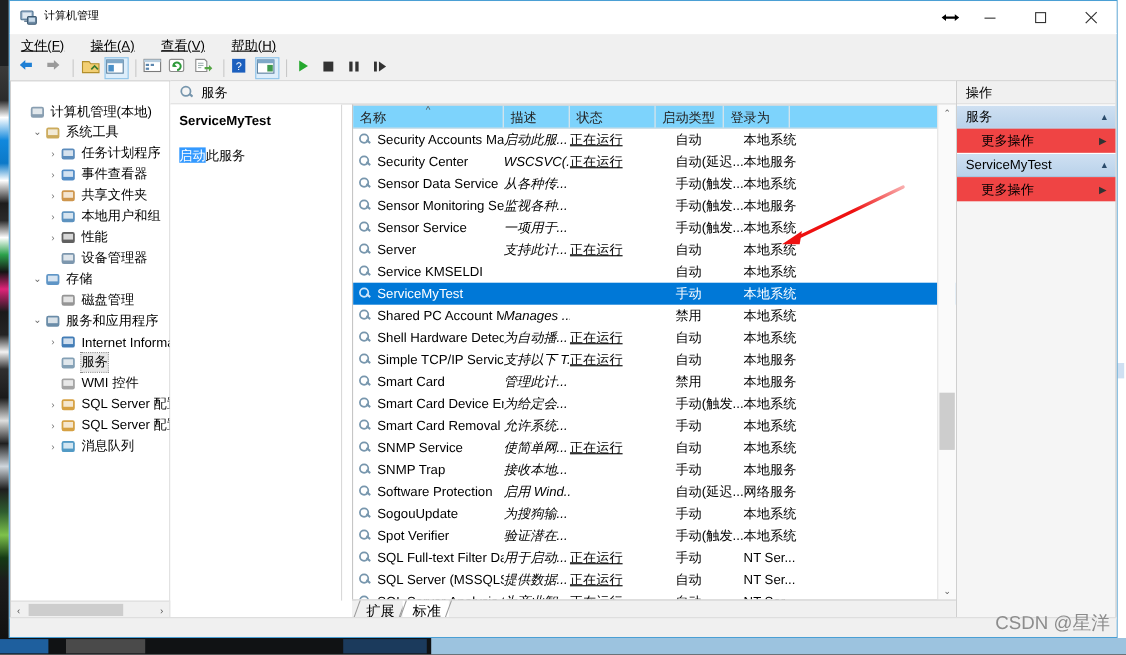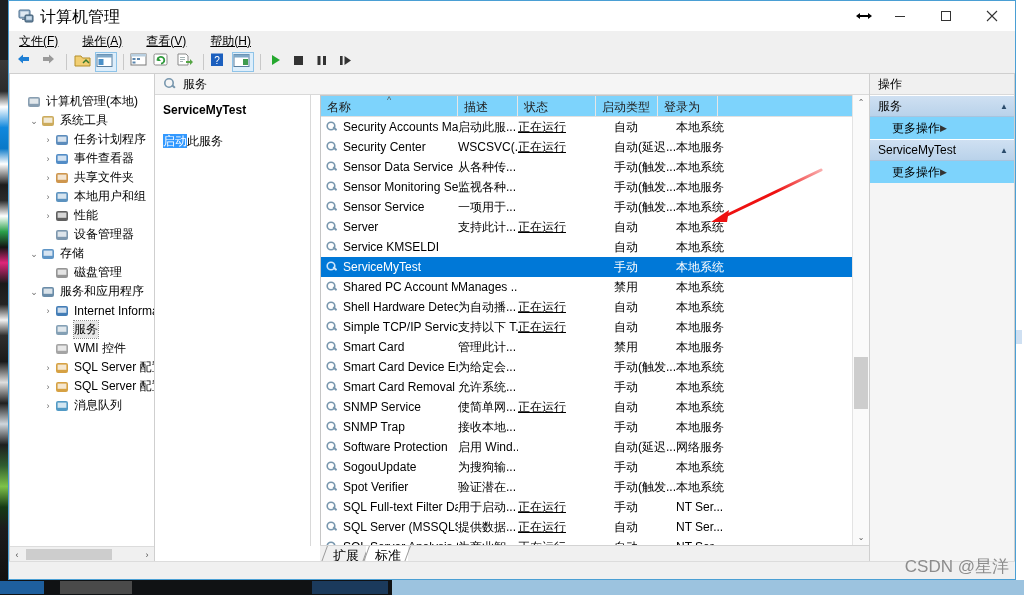--- a/index.html
+++ b/index.html
@@ -25,21 +25,21 @@
   #taskbar{position:absolute;left:0;bottom:0;width:1024px;height:15px;background:#101214;}
   #taskbar .tb-item{position:absolute;top:1px;height:13px;background:#2c3e50;}
   #taskbar .tb-wide{position:absolute;left:392px;top:0;width:632px;height:15px;background:#9cc3df;}
 
   
   #window{position:absolute;left:8px;top:0;width:1008px;height:580px;background:#f0f0f0;
     border:1px solid #4a9fd4;box-sizing:border-box;}
   
   #titlebar{height:29px;background:#ffffff;position:relative;border-bottom:1px solid #ffffff;}
   #titlebar .app-icon{position:absolute;left:9px;top:7px;width:16px;height:16px;}
-  #titlebar .title-text{position:absolute;left:31px;top:6px;font-size:16px;color:#000;}
+  #titlebar .title-text{position:absolute;left:31px;top:6px;font-size:10px;color:#000;}
   .win-btn{position:absolute;top:0;width:46px;height:29px;cursor:default;}
   .win-btn svg{position:absolute;left:50%;top:50%;transform:translate(-50%,-50%);}
   #btn-min{right:92px;} #btn-max{right:46px;} #btn-close{right:0px;}
   #resize-cursor{position:absolute;left:846px;top:9px;width:18px;height:12px;}
 
   
   #menubar{height:20px;background:#f0f0f0;padding-left:8px;display:flex;align-items:center;}
   #menubar .mi{padding:2px 10px 2px 2px;margin-right:12px;font-size:12px;color:#000;cursor:default;text-decoration:underline;}
 
   
@@ -81,21 +81,21 @@
   #list-header{height:20px;background:#7dd3fc;border-bottom:1px solid #e0e0e0;display:flex;
     position:relative;}
   #list-header .hcell{position:relative;font-size:12px;color:#222;padding-top:3px;
     box-sizing:border-box;border-right:1px solid #e6e6e6;padding-left:6px;cursor:default;}
   #list-header .sortmark{position:absolute;left:66px;top:-1px;font-size:9px;color:#555;}
   #rows{position:relative;}
   .row{height:20px;display:flex;align-items:center;font-size:12px;white-space:nowrap;cursor:default;}
   .row.sel{background:#0078d7;color:#fff;}
   .c-name{width:137px;display:flex;align-items:center;padding-left:4px;box-sizing:border-box;overflow:hidden;}
   .c-name .svcicon{width:14px;height:14px;margin-right:4px;flex:0 0 14px;position:relative;}
-  .c-desc{width:60px;overflow:hidden;box-sizing:border-box;}
+  .c-desc{width:60px;overflow:hidden;box-sizing:border-box;font-style:italic;}
   .c-stat{width:78px;overflow:hidden;box-sizing:border-box;}
   .c-start{width:62px;overflow:hidden;box-sizing:border-box;margin-left:18px;}
   .c-login{width:60px;overflow:hidden;box-sizing:border-box;}
   #vscroll{position:absolute;right:0;top:21px;bottom:16px;width:16px;background:#fafafa;
     border-left:1px solid #e3e3e3;}
   #vscroll .vbtn{height:16px;text-align:center;font-size:8px;color:#5a5a5a;line-height:16px;}
   #vscroll .vthumb{position:absolute;left:1px;width:14px;background:#cdcdcd;}
   #tabs{position:absolute;left:165px;bottom:0;right:0;height:16px;background:#f0f0f0;
     border-top:1px solid #d3d3d3;display:flex;align-items:flex-start;padding-left:4px;}
   .tab{font-size:13px;padding:1px 7px 0 9px;position:relative;background:#f0f0f0;cursor:default;}
@@ -103,22 +103,22 @@
   .tab .slash-l{left:0;border-left:1px solid #9a9a9a;transform:skewX(-20deg);}
   .tab .slash-r{right:0;border-right:1px solid #9a9a9a;transform:skewX(-20deg);}
 
   
   #actions{width:146px;background:#f5f5f5;border:1px solid #cfcfcf;box-sizing:border-box;}
   #actions-title{height:20px;background:#f0f0f0;border-bottom:1px solid #d9d9d9;
     display:flex;align-items:center;padding-left:8px;font-size:12px;}
   .agroup{height:20px;background:linear-gradient(180deg,#cfe0f2 0%,#b9d2ea 100%);
     border-top:1px solid #ffffff;border-bottom:1px solid #a8c4de;display:flex;align-items:center;
     justify-content:space-between;padding:0 6px 0 8px;font-size:12px;cursor:default;}
-  .aitem{height:22px;display:flex;align-items:center;
-    padding:0 8px 0 22px;font-size:12px;background:#7dd3fc;cursor:default;}
+  .aitem{height:22px;display:flex;align-items:center;justify-content:space-between;
+    padding:0 8px 0 22px;font-size:12px;background:#ef4444;cursor:default;}
   .caret{font-size:8px;color:#2a4b6b;}
   .arrow-r{font-size:9px;color:#333;}
 
   
   #statusbar{position:absolute;left:0;bottom:0;width:1006px;height:17px;background:#f0f0f0;
     border-top:1px solid #dcdcdc;}
   #watermark{position:absolute;right:6px;bottom:1px;font-size:17px;color:#8c8c8c;}
 
   
   #red-arrow{position:absolute;left:690px;top:155px;width:140px;height:80px;pointer-events:none;}

